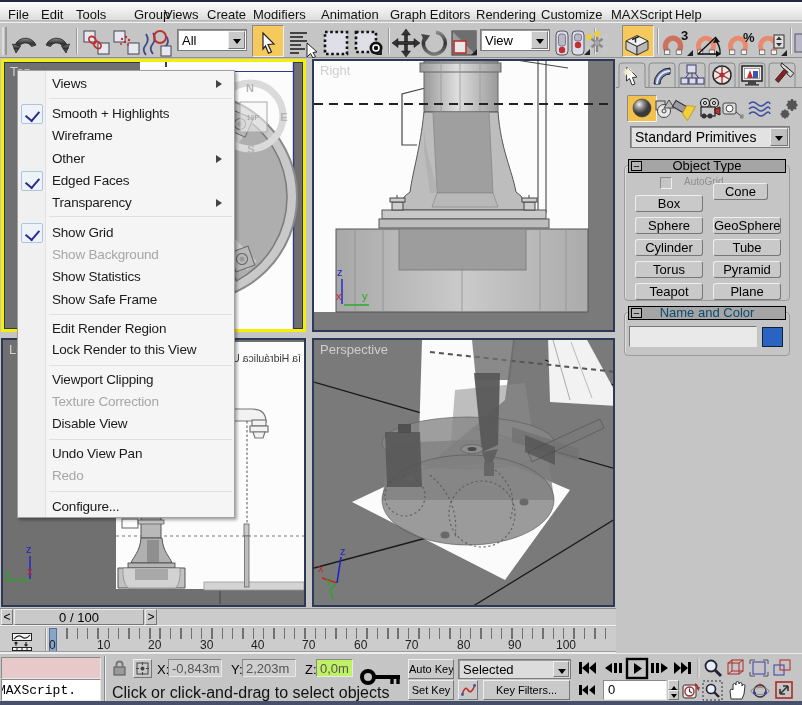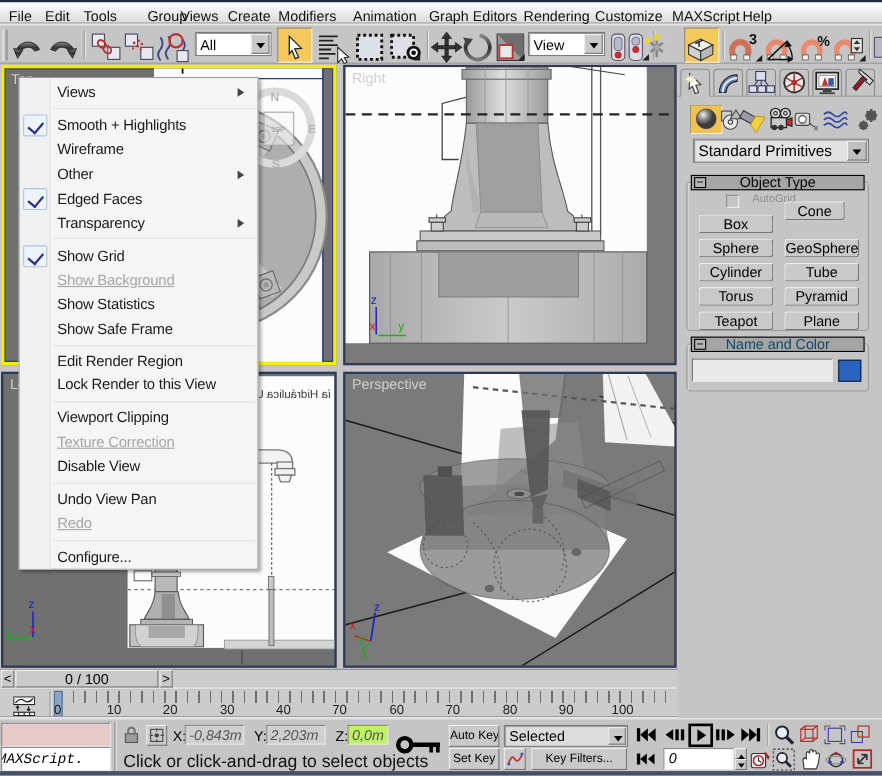--- a/index.html
+++ b/index.html
@@ -37,30 +37,30 @@
 
 
 #cmdpanel { left:616px; top:58px; width:186px; height:594px; background:#c5c5c5; }
 
 
 #sliderrow { left:0; top:608px; width:616px; height:19px; background:#c5c5c5; }
 
 #rulerrow { left:0; top:627px; width:616px; height:26px; background:#cccccc; }
 
 #statusbar { left:0; top:653px; width:802px; height:52px; background:#c5c5c5; border-top:1px solid #ececec; }
-#statusbar .sunk { position:absolute; border:1px solid; border-color:#8a8a8a #e8e8e8 #e8e8e8 #8a8a8a;font-style:italic; }
+#statusbar .sunk { position:absolute; border:1px solid; border-color:#8a8a8a #e8e8e8 #e8e8e8 #8a8a8a; }
 .btn3d { position:absolute; background:#c9c9c9; border:1px solid; border-color:#eee #777 #777 #eee; font-size:12px; text-align:center; color:#000; white-space:nowrap; overflow:hidden; }
 #cmdpanel .btn3d { font-size:13px; }
 
 
 #ctxmenu { left:17px; top:70px; width:218px; height:448px; background:#f5f5f5;
   border:1px solid #a0a0a0; box-shadow:2px 2px 3px rgba(0,0,0,0.35); z-index:50; }
 #ctxmenu .gutter { position:absolute; left:0; top:0; bottom:0; width:28px; background:#f0f0f0; border-right:1px solid #e2e2e2; }
 .mi { position:absolute; left:34px; font-size:13.5px; letter-spacing:-0.2px; color:#1a1a1a; height:22px; line-height:22px; }
-.mi.dis { color:#a6a6a6;text-decoration:underline; }
+.mi.dis { color:#a6a6a6; }
 .msep { position:absolute; left:31px; right:2px; height:1px; background:#e0e0e0; }
 .marrow { position:absolute; right:8px; width:0; height:0; border:4px solid transparent; border-left:6px solid #444; }
 .mcheck { position:absolute; left:3px; width:22px; height:20px; background:#eef3fa; border:1px solid #aac4e6; border-radius:2px; }
 .mcheck:after { content:""; position:absolute; left:6px; top:3px; width:7px; height:11px;
   border-right:2.5px solid #2b2b8c; border-bottom:2.5px solid #2b2b8c; transform:rotate(40deg); }
 </style>
 </head>
 <body>
 
 <div id="menubar" class="abs">

